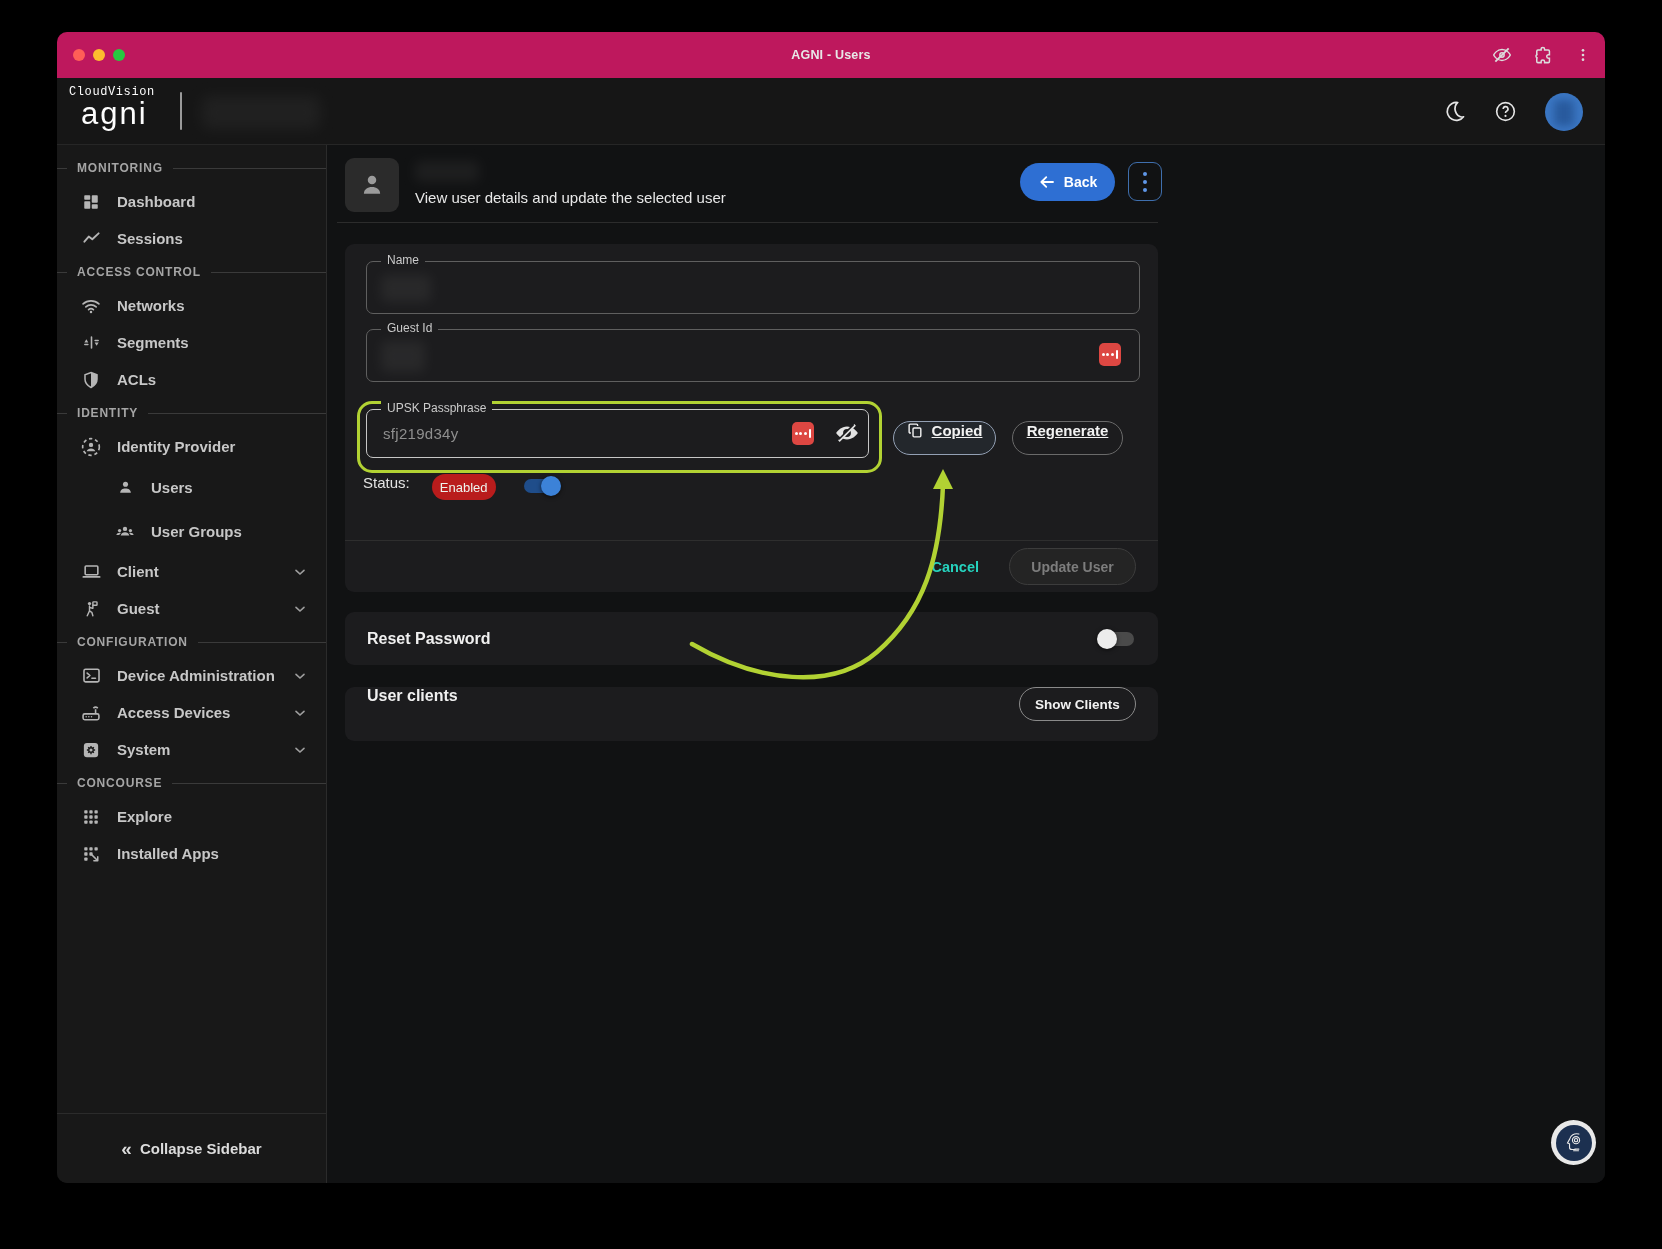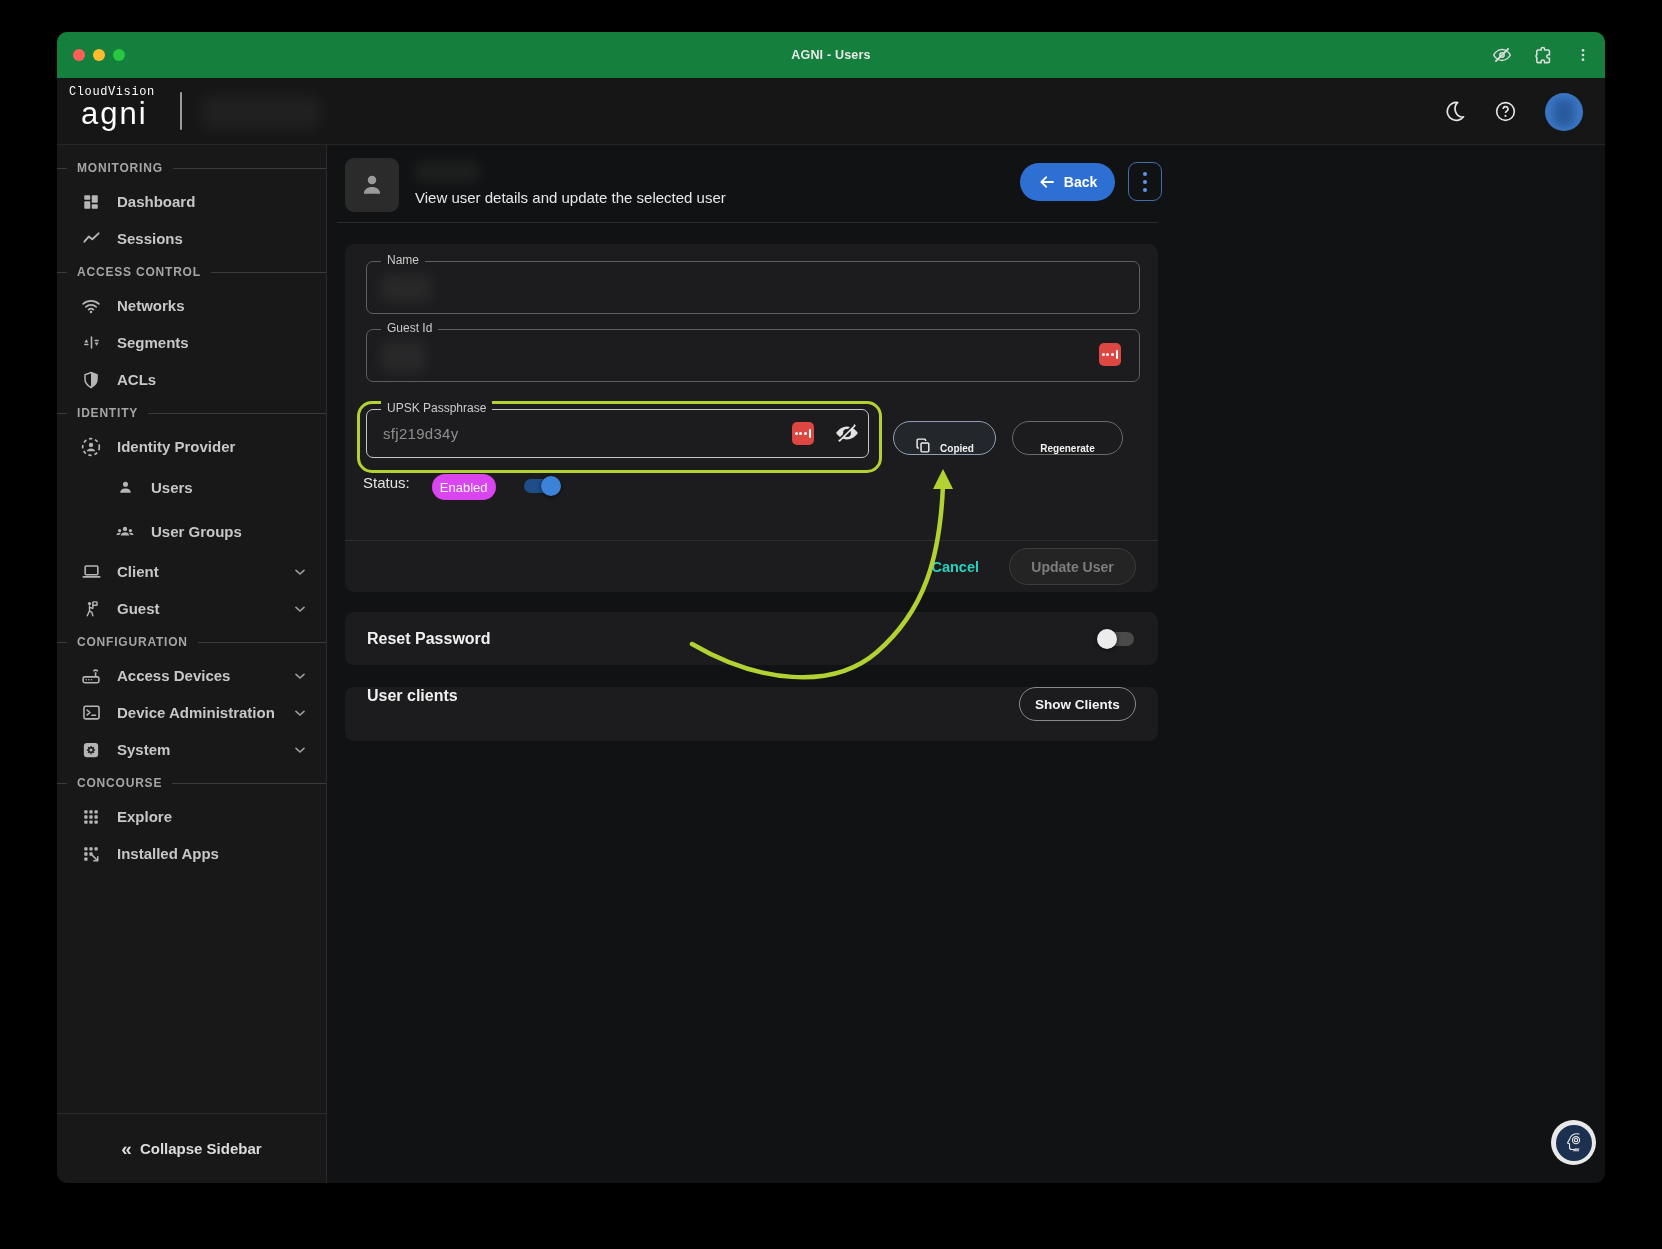--- a/index.html
+++ b/index.html
@@ -1,20 +1,20 @@
 <!DOCTYPE html>
 <html><head>
 <meta charset="utf-8">
 <style>
   * { margin:0; padding:0; box-sizing:border-box; }
   html,body { width:1662px; height:1249px; background:#000; font-family:"Liberation Sans", sans-serif; overflow:hidden; }
   .window { position:absolute; left:57px; top:32px; width:1548px; height:1151px; background:#121213; border-radius:10px; overflow:hidden; box-shadow:0 0 40px rgba(0,0,0,.8); }
 
   
-  .chrome { position:absolute; top:0; left:0; right:0; height:46px; background:#15803d; display:flex; align-items:center; }
+  .chrome { position:absolute; top:0; left:0; right:0; height:46px; background:#be185d; display:flex; align-items:center; }
   .lights { position:absolute; left:16px; top:17px; display:flex; gap:8px; }
   .light { width:12px; height:12px; border-radius:50%; }
   .chrome-title { width:100%; text-align:center; color:#e8e8e8; font-size:12.5px; font-weight:700; letter-spacing:.2px; }
   .chrome-right { position:absolute; right:14px; top:0; height:46px; display:flex; align-items:center; gap:22px; color:#dcdcdc; }
 
   
   .appbar { position:absolute; top:46px; left:0; right:0; height:67px; background:#161616; border-bottom:1px solid #262626; }
   .brand { position:absolute; left:12px; top:7px; color:#fdfdfd; }
   .brand .l1 { font-size:12px; letter-spacing:.6px;font-family:Liberation Mono, monospace; }
   .brand .l2 { font-size:31px; letter-spacing:2px; line-height:30px; font-weight:400;margin-left:12px; }
@@ -64,27 +64,27 @@
 
   .highlight-box { position:absolute; left:12px; top:157px; width:525px; height:72px; border:3px solid #b2d233; border-radius:15px; pointer-events:none; }
 
   .pw-icon { position:absolute; width:22px; height:23px; background:#dd4742; border-radius:5px; display:flex; align-items:center; justify-content:center; gap:1.5px; cursor:pointer; }
   .pw-icon i { width:3px; height:3px; background:#fff; border-radius:50%; }
   .pw-icon b { width:2px; height:9px; background:#fff; border-radius:1px; margin-left:1px; }
   .pw-uid  { left:754px; top:99px; }
   .pw-upsk { left:447px; top:178px; }
   .eye-btn { position:absolute; left:489px; top:175px; width:28px; height:28px; color:#e2e2e2; background:none; border:none; cursor:pointer; }
 
-  .pill-btn { position:absolute; border-radius:17px; display:flex; align-items:flex-end; justify-content:center; gap:8px; font-size:10px; font-weight:700; cursor:pointer; background:#23272c; }
+  .pill-btn { position:absolute; border-radius:17px; display:flex; align-items:flex-start; justify-content:center; gap:8px; font-size:15px; font-weight:700; cursor:pointer; background:#23272c;text-decoration:underline; }
   .btn-copied { left:548px; top:177px; width:103px; height:34px; border:1px solid #93a0b4; color:#f2f2f2; }
   .btn-regen  { left:667px; top:177px; width:111px; height:34px; border:1px solid #6a6a6a; color:#f2f2f2; background:transparent; }
 
   .status-row { position:absolute; left:18px; top:230px; display:flex; align-items:flex-start; }
   .status-lbl { color:#e3e3e3; font-size:15px; }
-  .badge { margin-left:22px; width:64px; height:26px; border-radius:13px; background:#d946ef; color:#eef4ee; font-size:13px; display:flex; align-items:center; justify-content:center; }
+  .badge { margin-left:22px; width:64px; height:26px; border-radius:13px; background:#b91c1c; color:#eef4ee; font-size:13px; display:flex; align-items:center; justify-content:center; }
   .switch { position:relative; width:37px; height:24px; margin-left:26px; cursor:pointer; }
   .switch .track { position:absolute; left:2px; top:5px; width:33px; height:14px; border-radius:7px; }
   .switch .knob { position:absolute; top:2px; width:20px; height:20px; border-radius:50%; box-shadow:0 1px 4px rgba(0,0,0,.6); }
   .sw-on .track { background:#1f4d8a; }
   .sw-on .knob { right:-2px; background:#3c82d8; }
   .sw-off .track { background:#4a4a4a; }
   .sw-off .knob { left:-2px; background:#ececec; }
 
   .card-footer { position:absolute; left:0; right:0; top:296px; bottom:0; border-top:1px solid #2e2e2e; display:flex; align-items:center; justify-content:flex-end; gap:30px; padding-right:22px; }
   .cancel-link { color:#26d2be; font-size:14.5px; font-weight:700; cursor:pointer; background:none; border:none; }
@@ -288,45 +288,45 @@
           </svg>
         </span>
     </div>
 
     <div class="side-label">
         <span>CONFIGURATION</span>
       </div>
 
     <div class="side-item">
       <span class="si">
+          <svg width="19" height="19" viewBox="0 0 24 24" fill="none" stroke="currentColor" stroke-width="2" stroke-linecap="round" stroke-linejoin="round">
+            <rect x="2.5" y="4" width="19" height="16" rx="2"></rect>
+            <polyline points="6.5,9 10,12 6.5,15"></polyline>
+            <line x1="12.5" y1="15.5" x2="17" y2="15.5"></line>
+          </svg>
+        </span>
+      <span class="sl">Device Administration</span>
+      <span class="chev">
+          <svg width="16" height="16" viewBox="0 0 24 24" fill="none" stroke="currentColor" stroke-width="2.4" stroke-linecap="round">
+            <path d="M6 9.5 12 15l6-5.5"></path>
+          </svg>
+        </span>
+    </div>
+    <div class="side-item">
+      <span class="si">
           <svg width="20" height="20" viewBox="0 0 24 24" fill="none" stroke="currentColor" stroke-width="1.9">
             <rect x="2.5" y="13" width="19" height="7" rx="2"></rect>
             <circle cx="6.2" cy="16.5" r="0.9" fill="currentColor" stroke="none"></circle>
             <circle cx="9.4" cy="16.5" r="0.9" fill="currentColor" stroke="none"></circle>
             <circle cx="12.6" cy="16.5" r="0.9" fill="currentColor" stroke="none"></circle>
             <line x1="17.5" y1="13" x2="17.5" y2="7.5"></line>
             <path d="M14.8 6.2a4 4 0 0 1 5.4 0"></path>
           </svg>
         </span>
       <span class="sl">Access Devices</span>
-      <span class="chev">
-          <svg width="16" height="16" viewBox="0 0 24 24" fill="none" stroke="currentColor" stroke-width="2.4" stroke-linecap="round">
-            <path d="M6 9.5 12 15l6-5.5"></path>
-          </svg>
-        </span>
-    </div>
-    <div class="side-item">
-      <span class="si">
-          <svg width="19" height="19" viewBox="0 0 24 24" fill="none" stroke="currentColor" stroke-width="2" stroke-linecap="round" stroke-linejoin="round">
-            <rect x="2.5" y="4" width="19" height="16" rx="2"></rect>
-            <polyline points="6.5,9 10,12 6.5,15"></polyline>
-            <line x1="12.5" y1="15.5" x2="17" y2="15.5"></line>
-          </svg>
-        </span>
-      <span class="sl">Device Administration</span>
       <span class="chev">
           <svg width="16" height="16" viewBox="0 0 24 24" fill="none" stroke="currentColor" stroke-width="2.4" stroke-linecap="round">
             <path d="M6 9.5 12 15l6-5.5"></path>
           </svg>
         </span>
     </div>
     <div class="side-item">
       <span class="si">
           <svg width="18" height="18" viewBox="0 0 24 24">
             <rect x="2.5" y="2.5" width="19" height="19" rx="4" fill="currentColor"></rect>

